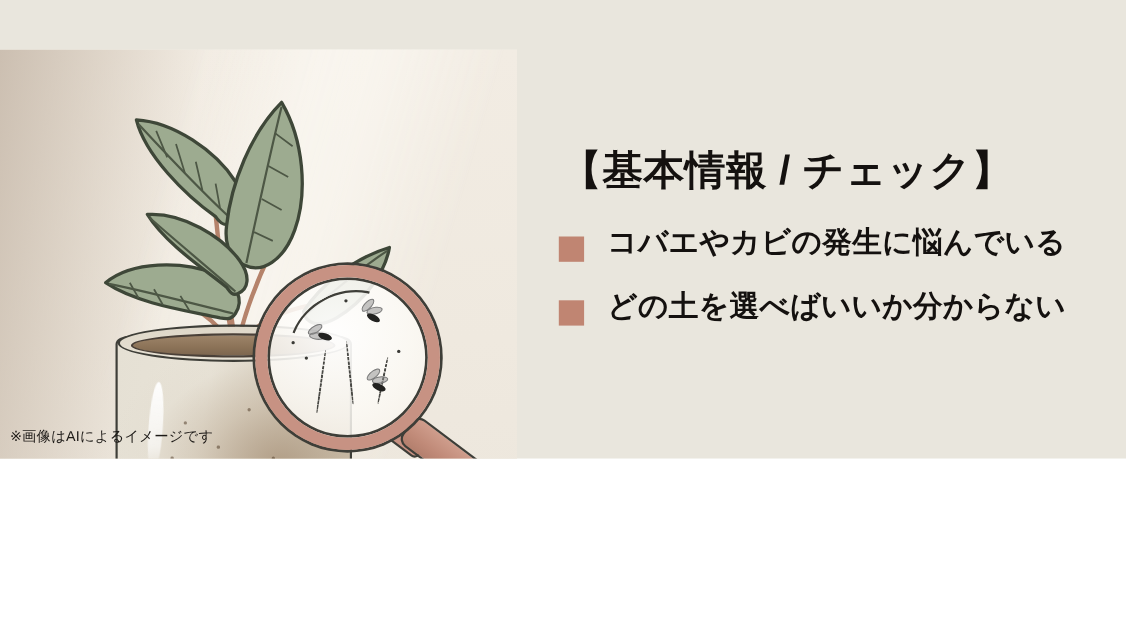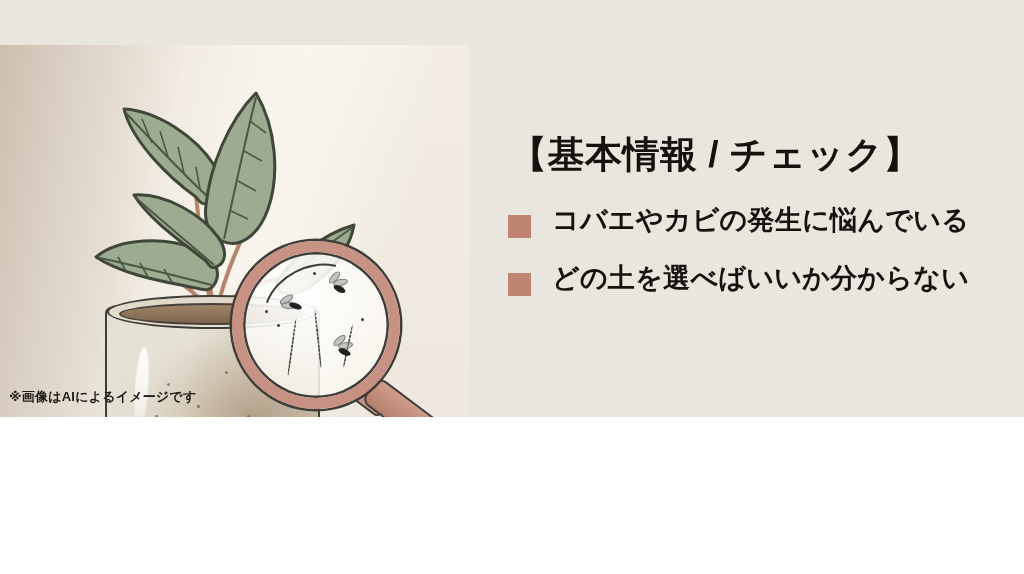--- a/index.html
+++ b/index.html
@@ -228,21 +228,21 @@
     letter-spacing: 0.3px;
     white-space: nowrap;
   }
 
   
   #footnote {
     position: absolute;
     left: 9px;
     bottom: 11px;
     font-size: 13px;
-    font-weight: 700;
+    font-weight: 400;
     color: #1d1a17;
     letter-spacing: 0.2px;
   }
 </style>
 </head>
 <body>
 
 <div id="slide">
 
   <div id="illustration">

